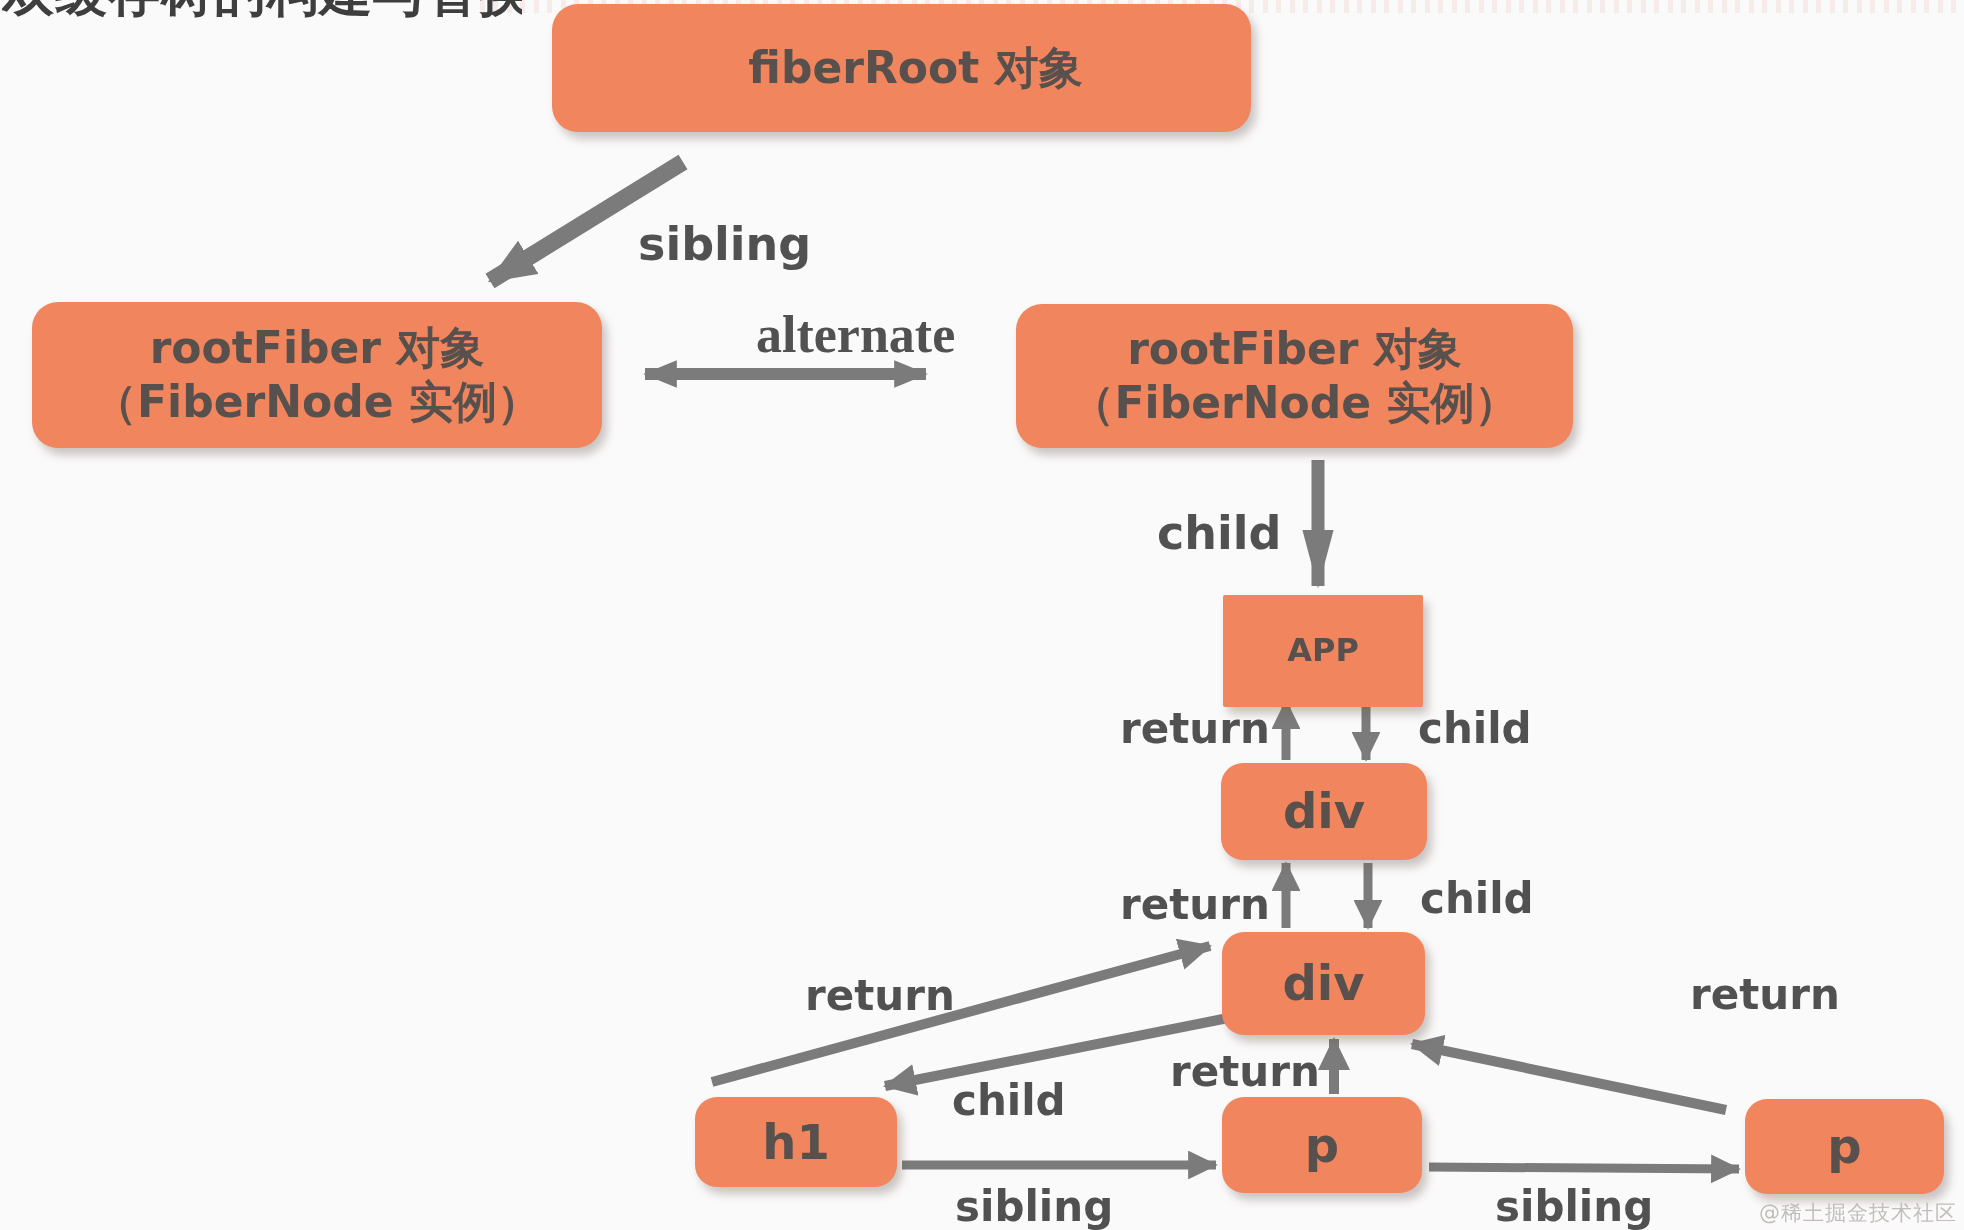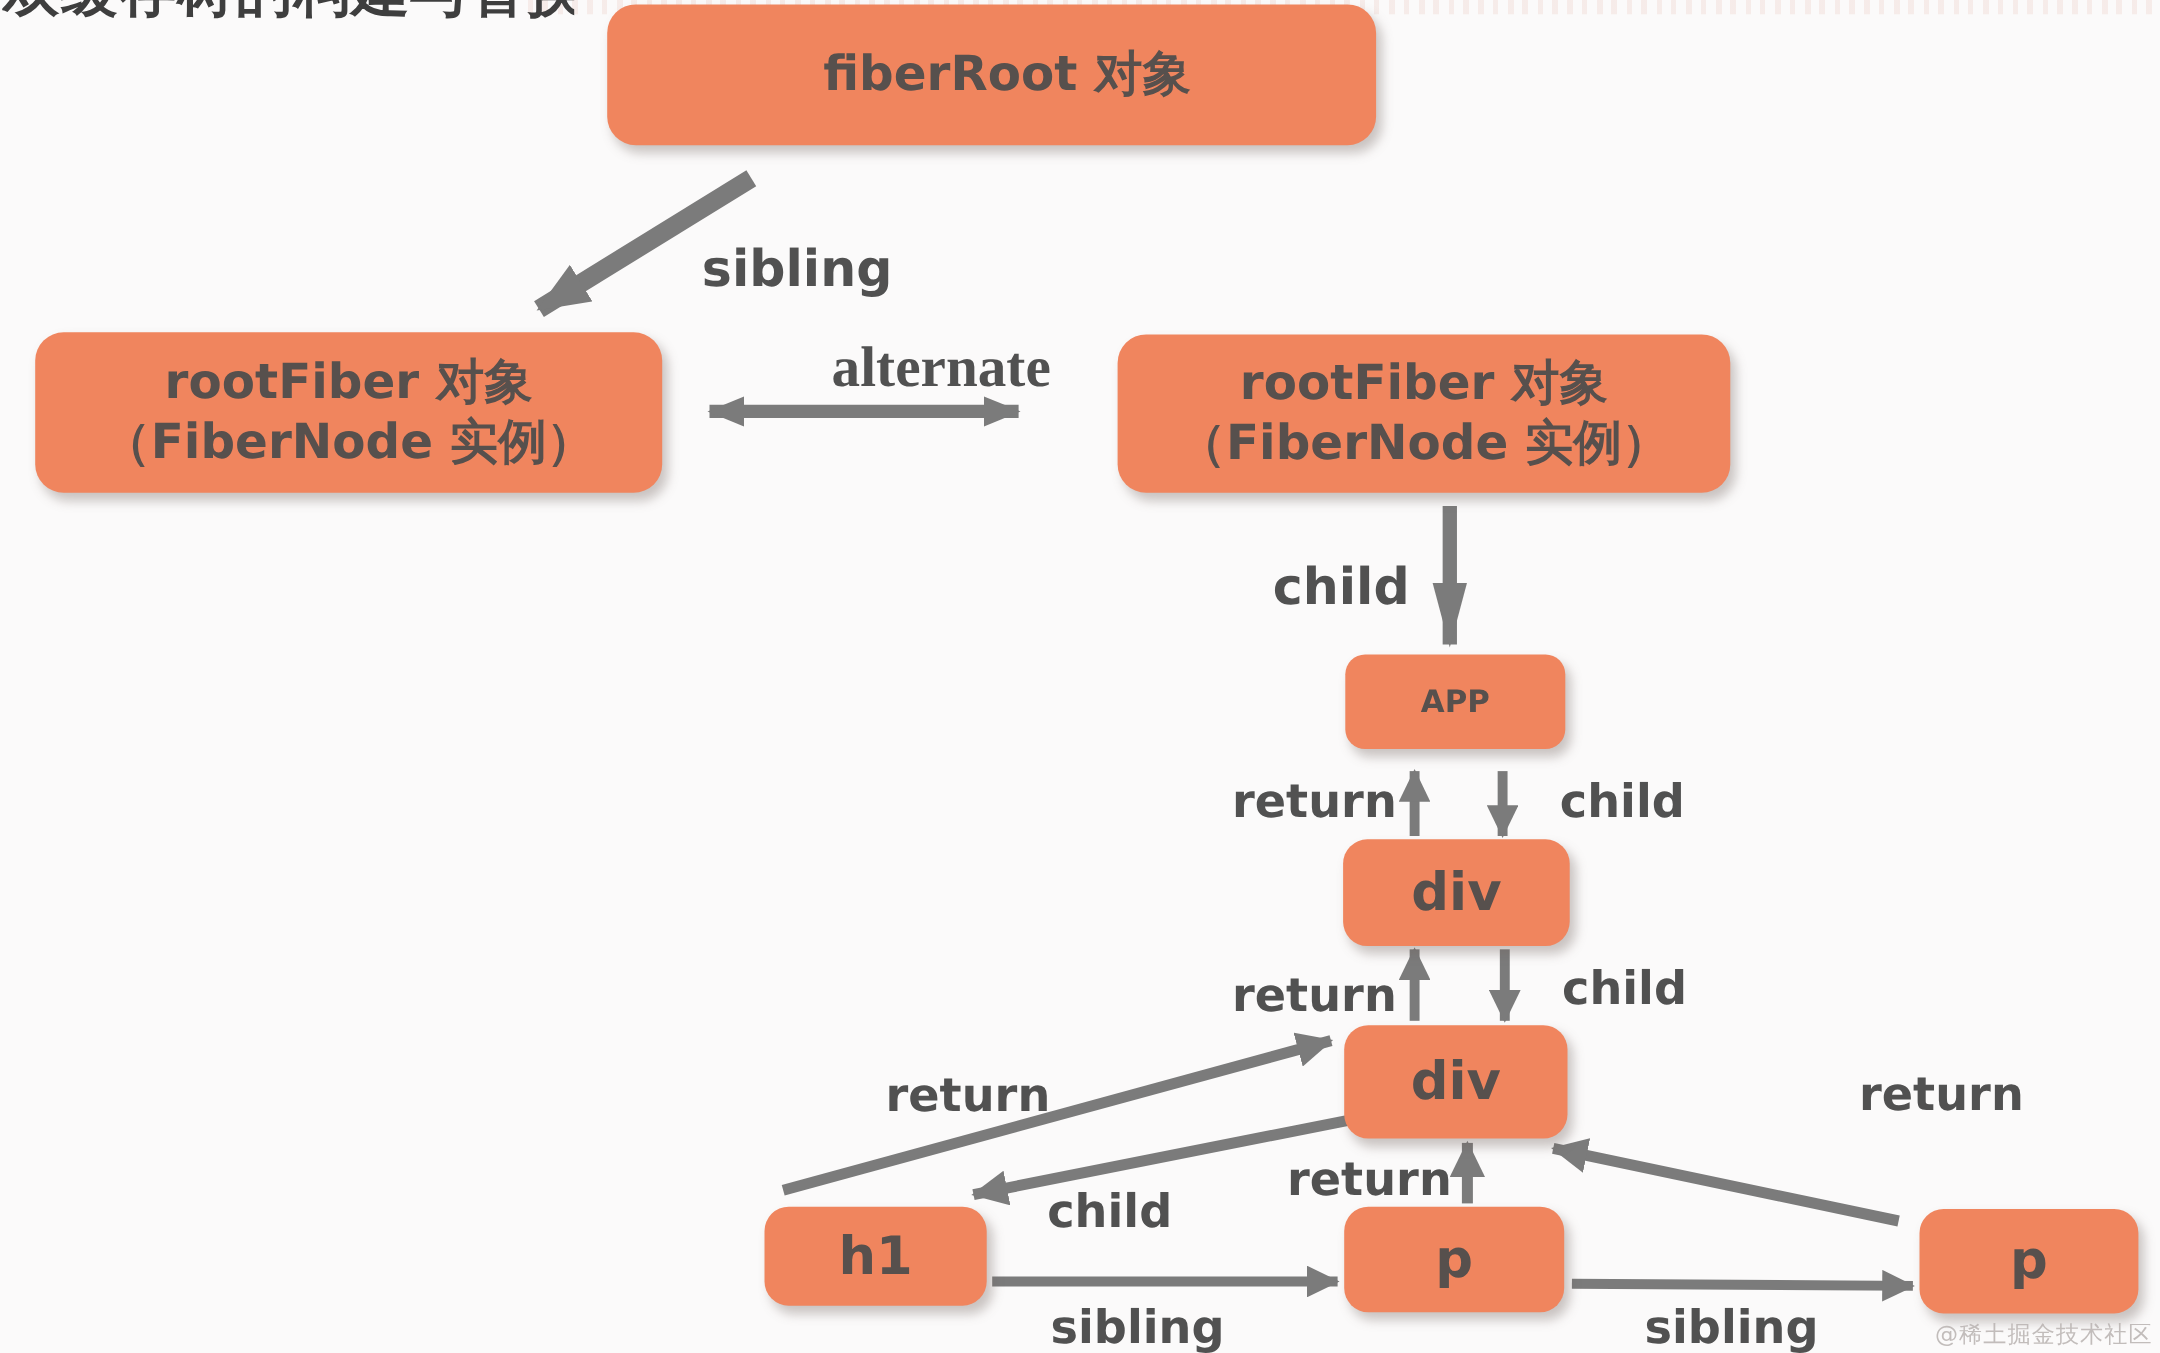--- a/index.html
+++ b/index.html
@@ -101,21 +101,21 @@
         <span>fiberRoot 对象</span>
       </div>
       <div class="node" style="left: 32px; top: 302px; width: 570px; height: 146px; border-radius: 26px; font-size: 44px;">
         <span>rootFiber 对象</span>
         <span>（FiberNode 实例）</span>
       </div>
       <div class="node" style="left: 1016px; top: 304px; width: 557px; height: 144px; border-radius: 26px; font-size: 44px;">
         <span>rootFiber 对象</span>
         <span>（FiberNode 实例）</span>
       </div>
-      <div class="node" style="left: 1223px; top: 595px; width: 200px; height: 86px; border-radius: 18px; font-size: 28px;">
+      <div class="node" style="left: 1223px; top: 595px; width: 200px; height: 112px; border-radius: 2px; font-size: 32px;">
         <span>APP</span>
       </div>
       <div class="node" style="left: 1221px; top: 763px; width: 206px; height: 97px; border-radius: 22px; font-size: 48px;">
         <span>div</span>
       </div>
       <div class="node" style="left: 1222px; top: 932px; width: 203px; height: 103px; border-radius: 22px; font-size: 48px;">
         <span>div</span>
       </div>
       <div class="node" style="left: 695px; top: 1097px; width: 202px; height: 90px; border-radius: 22px; font-size: 48px;">
         <span>h1</span>

